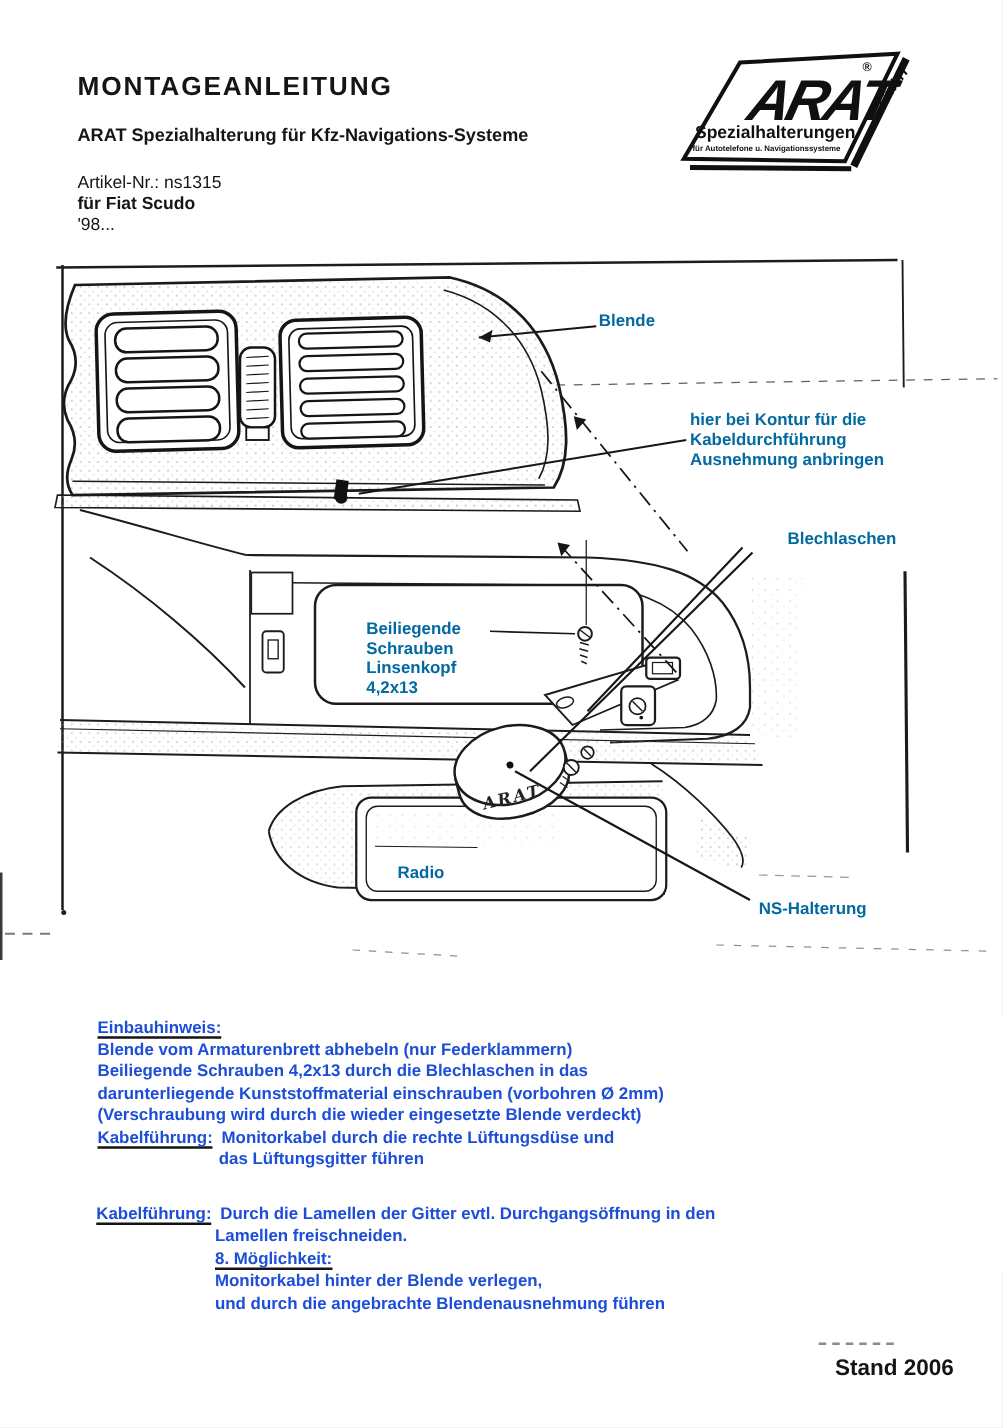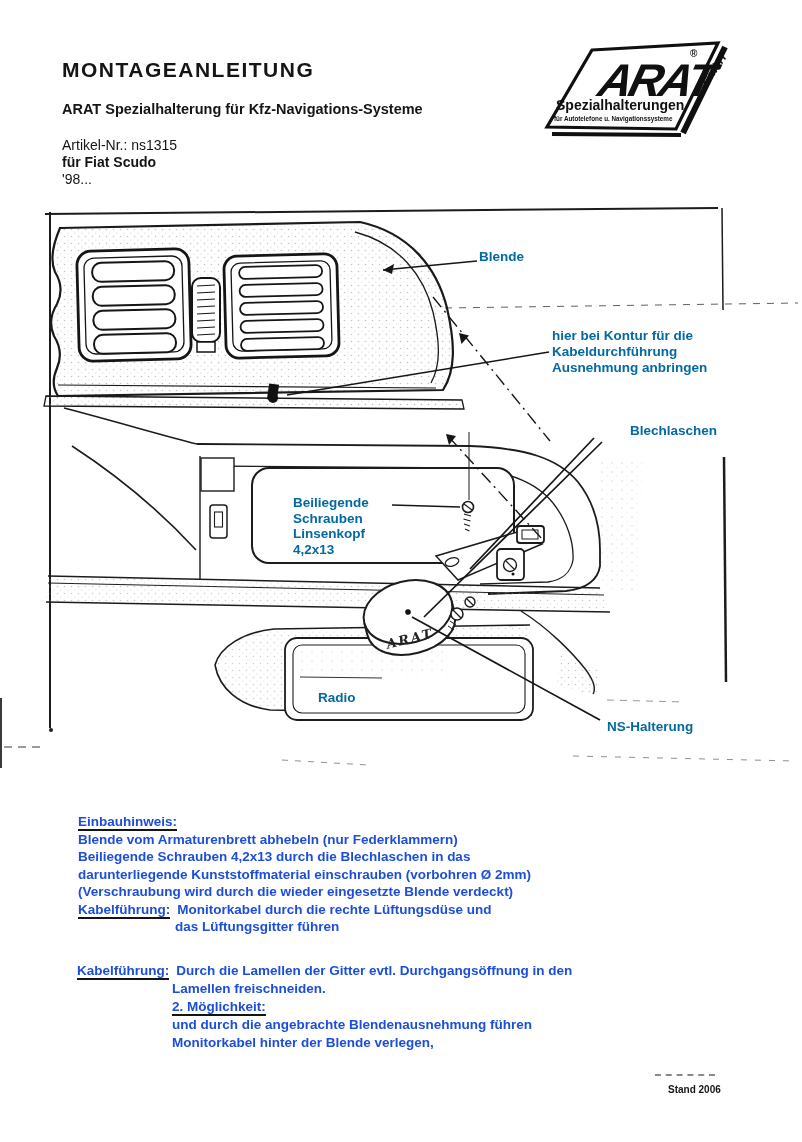--- a/index.html
+++ b/index.html
@@ -20,21 +20,21 @@
     position:absolute;font-family:"DejaVu Serif",serif;font-style:italic;font-weight:600;
     font-size:13px;letter-spacing:2px;transform:rotate(-14deg);color:#222;
   }
   
   .tblock{position:absolute;left:78px;font-size:13.5px;font-weight:700;line-height:17.5px;color:#1d4ed8;white-space:nowrap;}
   .tblock2{left:77px;line-height:18px;}
   .u{border-bottom:2px solid #141414;}
   .lbl-gap{margin-left:7px;}
   .ind1{padding-left:97px;}
   .ind2{padding-left:95px;}
-  .footer-note{left:668px;top:1084px;font-size:10px;font-weight:700;}
+  .footer-note{left:668px;top:1084px;font-size:18px;font-weight:700;}
   .footer-dash{left:655px;top:1074px;width:60px;border-top:2px dashed #8a8a8a;}
   .edge-artifact{left:0;top:698px;width:2px;height:70px;background:#3a3a3a;}
   svg text{font-family:"Liberation Sans",sans-serif;}
 </style>
 </head>
 <body>
 
 <div class="page">
 
   <div class="abs title">MONTAGEANLEITUNG</div>
@@ -224,21 +224,21 @@
       <span class="u">Kabelführung:</span><span class="lbl-gap">Monitorkabel durch die rechte Lüftungsdüse und</span>
     </div>
     <div class="ind1">das Lüftungsgitter führen</div>
   </div>
 
   <div class="tblock tblock2" style="top:962px;">
     <div>
       <span class="u">Kabelführung:</span><span class="lbl-gap">Durch die Lamellen der Gitter evtl. Durchgangsöffnung in den</span>
     </div>
     <div class="ind2">Lamellen freischneiden.</div>
-    <div class="ind2"><span class="u">2. Möglichkeit:</span></div>
+    <div class="ind2"><span class="u">8. Möglichkeit:</span></div>
+    <div class="ind2">Monitorkabel hinter der Blende verlegen,</div>
     <div class="ind2">und durch die angebrachte Blendenausnehmung führen</div>
-    <div class="ind2">Monitorkabel hinter der Blende verlegen,</div>
   </div>
 
   <div class="abs footer-dash"></div>
   <div class="abs footer-note">Stand 2006</div>
   <div class="abs edge-artifact"></div>
 </div>
 
 </body></html>

